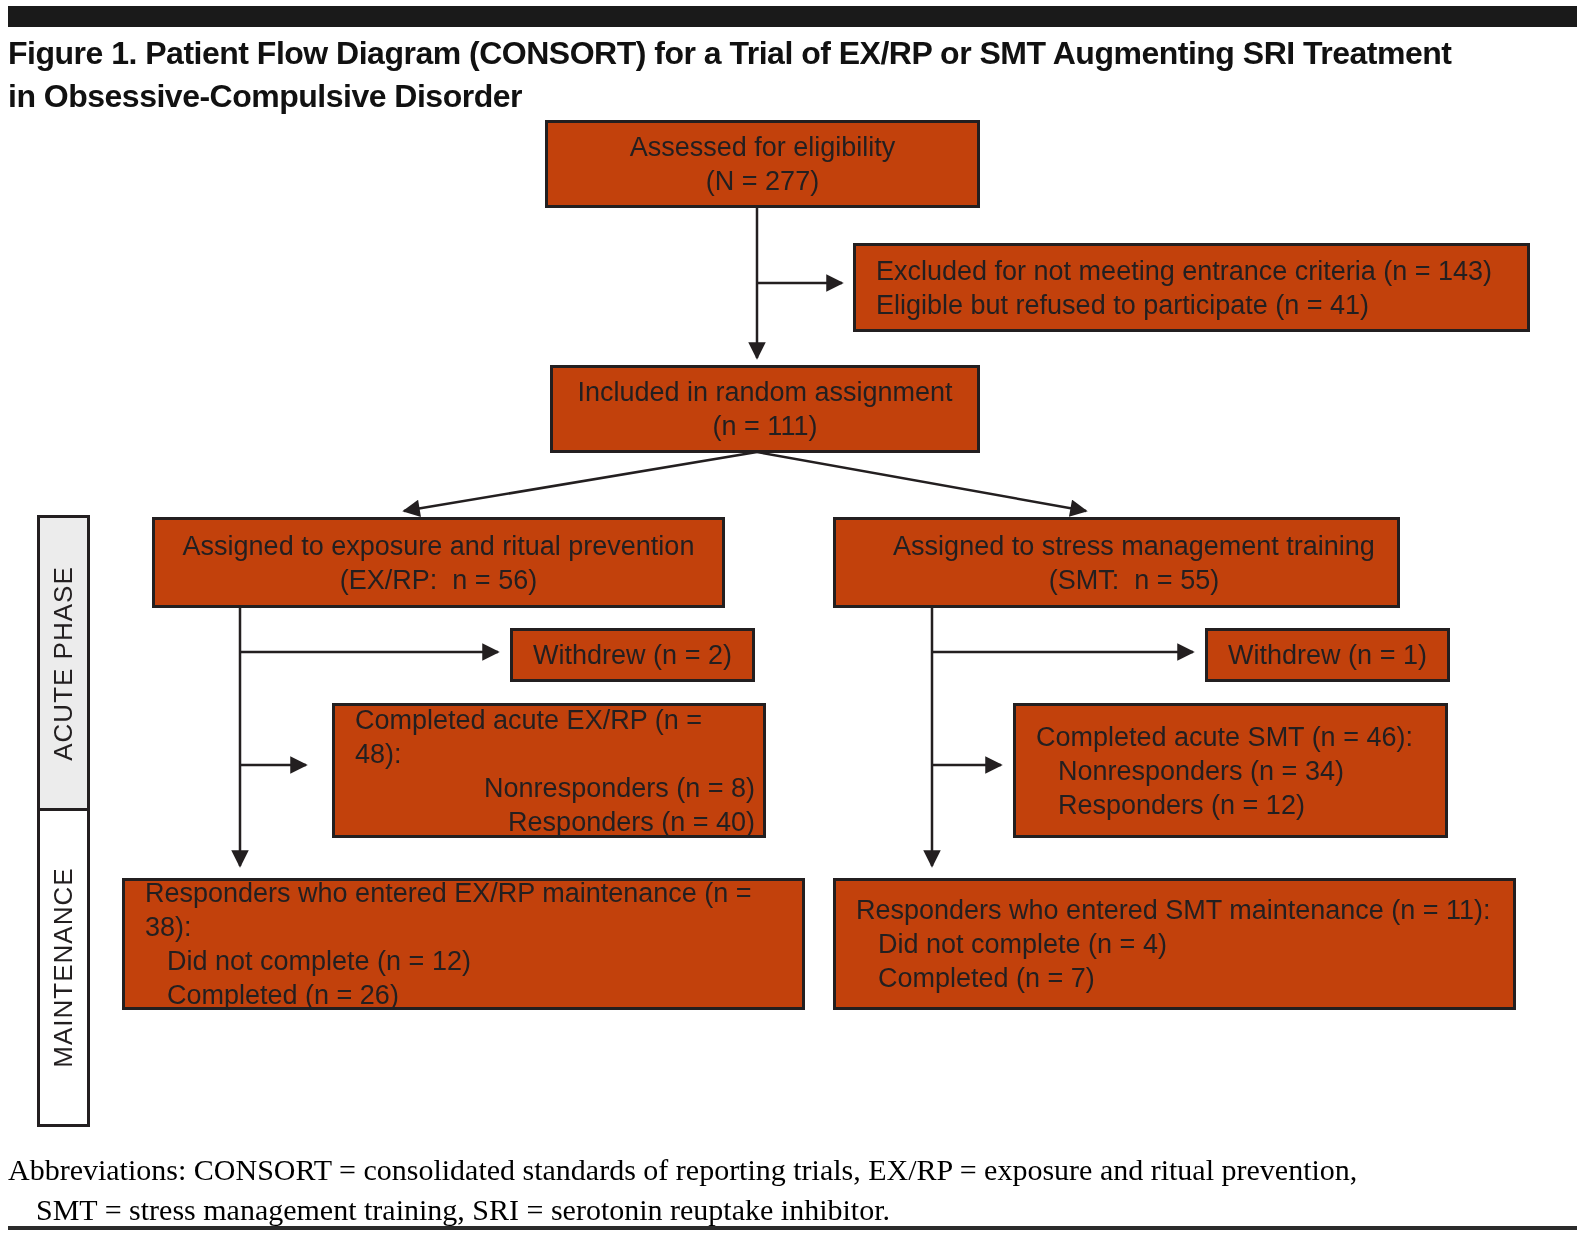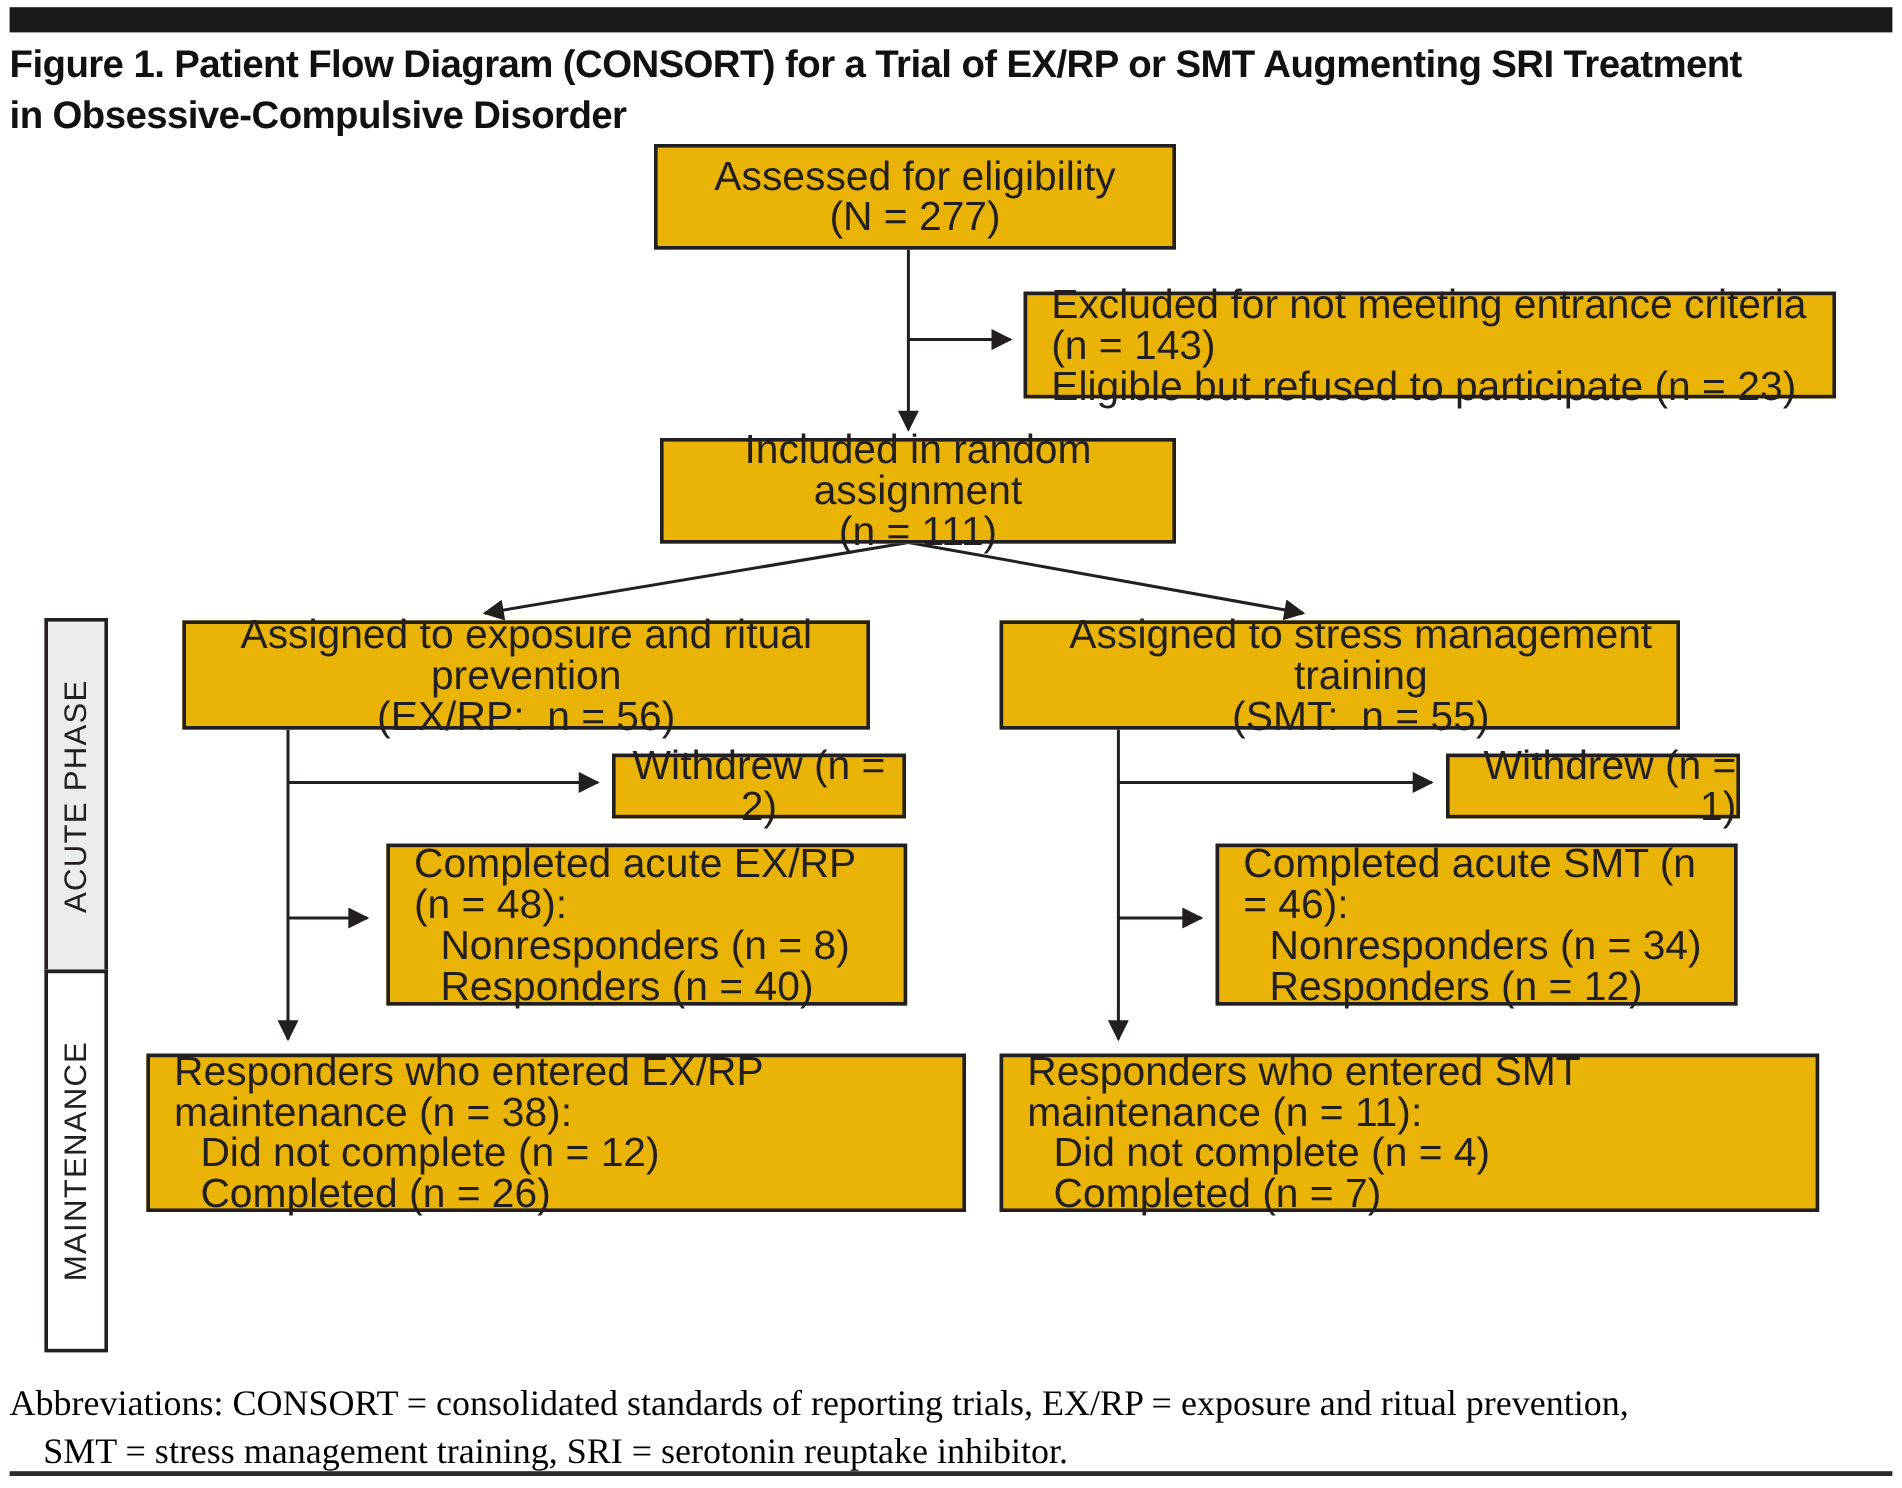--- a/index.html
+++ b/index.html
@@ -4,23 +4,23 @@
 <style>
   html,body{margin:0;padding:0;background:#fff;}
   #figure-root{
     position:relative;width:1585px;height:1240px;background:#fff;overflow:hidden;
     font-family:"Liberation Sans","DejaVu Sans",sans-serif;color:#231f20;
   }
   .top-bar{position:absolute;left:8px;top:6px;width:1569px;height:21px;background:#1a1a1a;}
   .fig-title{position:absolute;left:8px;top:32px;font-weight:bold;font-size:32px;line-height:43px;color:#111;letter-spacing:-0.5px;}
   .connectors{position:absolute;left:0;top:0;z-index:1;}
   .fbox{
-    position:absolute;z-index:2;background:#eab308;border:3px solid #231f20;
+    position:absolute;z-index:2;background:#c2410c;border:3px solid #231f20;
     display:flex;flex-direction:column;justify-content:center;
-    font-size:34px;line-height:34px;box-sizing:border-box;
+    font-size:27px;line-height:34px;box-sizing:border-box;
   }
   .fbox.center{align-items:center;text-align:center;}
   .fbox.leftal{align-items:flex-start;text-align:left;padding-left:20px;padding-right:8px;}
   .fbox .indent{padding-left:22px;}
   .phase-box{
     position:absolute;z-index:2;border:3px solid #231f20;box-sizing:border-box;
     display:flex;align-items:center;justify-content:center;
   }
   .phase-box span{
     transform:rotate(-90deg);white-space:nowrap;font-size:26px;letter-spacing:1px;color:#231f20;
@@ -64,21 +64,21 @@
     </g>
   </svg>
 
   <div class="fbox center" style="left:545px;top:120px;width:435px;height:88px;">
     <div>Assessed for eligibility</div>
     <div>(N = 277)</div>
   </div>
 
   <div class="fbox leftal" style="left:853px;top:243px;width:677px;height:89px;">
     <div>Excluded for not meeting entrance criteria (n = 143)</div>
-    <div>Eligible but refused to participate (n = 23)</div>
+    <div>Eligible but refused to participate (n = 41)</div>
   </div>
 
   <div class="fbox center" style="left:550px;top:365px;width:430px;height:88px;">
     <div>Included in random assignment</div>
     <div>(n = 111)</div>
   </div>
 
   <div class="fbox center" style="left:122px;top:517px;width:573px;height:91px;margin-left:30px;">
     <div>Assigned to exposure and ritual prevention</div>
     <div>(EX/RP:&nbsp; n = 56)</div>
@@ -90,21 +90,21 @@
   </div>
 
   <div class="fbox center" style="left:510px;top:628px;width:245px;height:54px;">
     <div>Withdrew (n = 2)</div>
   </div>
 
   <div class="fbox center" style="left:1205px;top:628px;width:245px;height:54px;text-align:right;">
     <div>Withdrew (n = 1)</div>
   </div>
 
-  <div class="fbox leftal" style="left:322px;top:703px;width:434px;height:135px;">
+  <div class="fbox leftal" style="left:332px;top:703px;width:434px;height:135px;align-items:flex-end;">
     <div>Completed acute EX/RP (n = 48):</div>
     <div class="indent">Nonresponders (n = 8)</div>
     <div class="indent">Responders (n = 40)</div>
   </div>
 
   <div class="fbox leftal" style="left:1013px;top:703px;width:435px;height:135px;">
     <div>Completed acute SMT (n = 46):</div>
     <div class="indent">Nonresponders (n = 34)</div>
     <div class="indent">Responders (n = 12)</div>
   </div>

